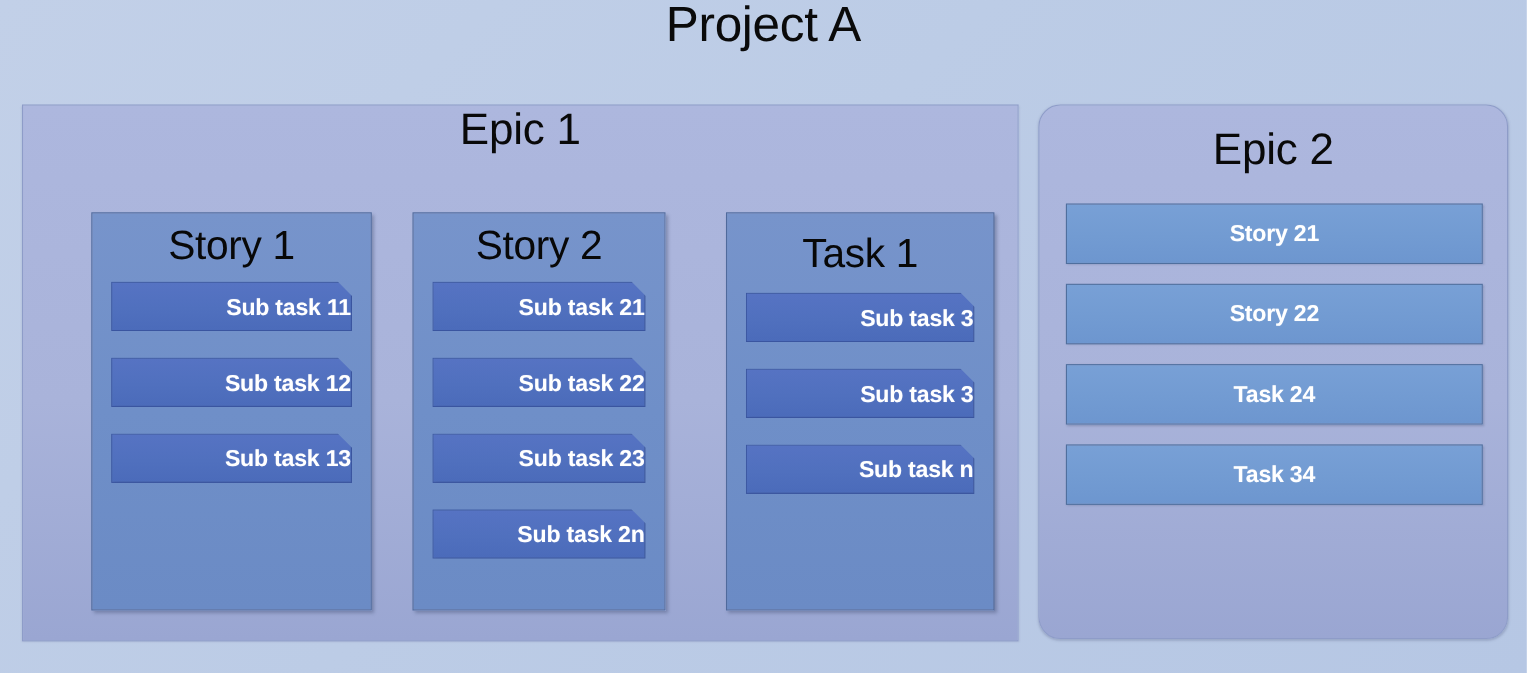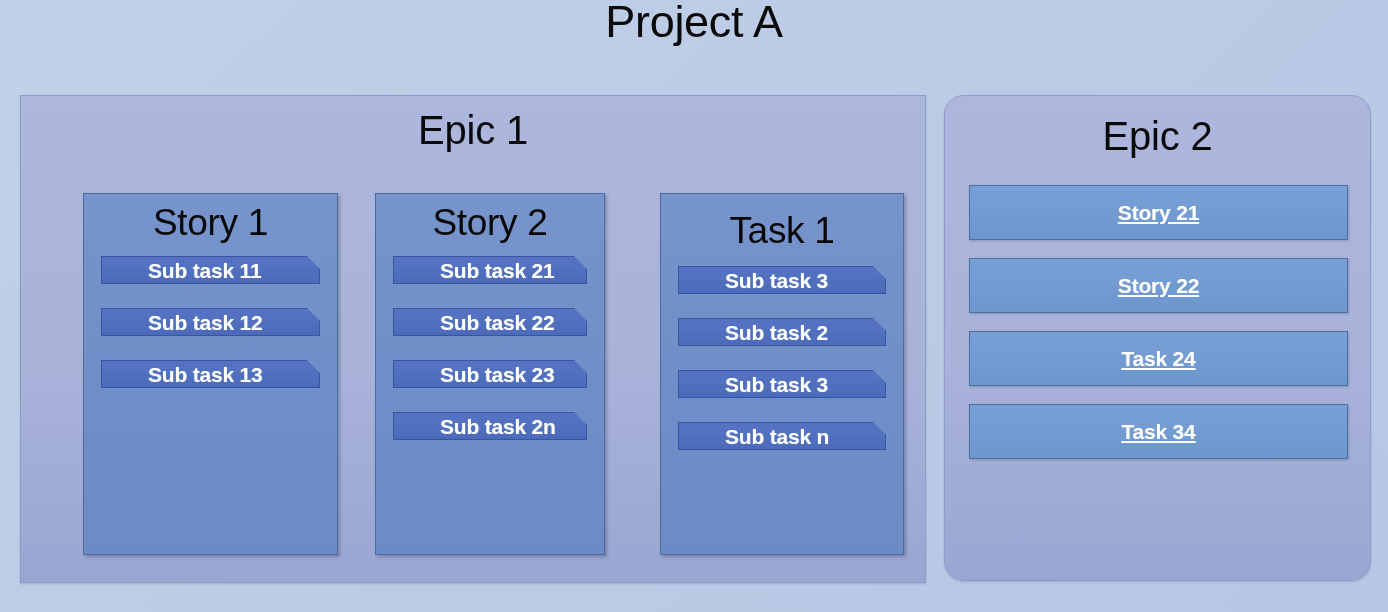--- a/index.html
+++ b/index.html
@@ -59,21 +59,21 @@
   .epic-title {
     position: absolute;
     left: 0;
     width: 100%;
     text-align: center;
     font-size: 40px;
     font-weight: 400;
     color: #090909;
     letter-spacing: -0.2px;
   }
-  #epic-1 .epic-title { top: 12px; }
+  #epic-1 .epic-title { top: 0; }
   #epic-2 .epic-title { top: 18px; }
 
   
   .group-box {
     position: absolute;
     box-sizing: border-box;
     border: 1px solid #4f6a9c;
     background: linear-gradient(180deg, #7794cb 0%, #6f8fc8 50%, #6b8bc5 100%);
     box-shadow: 2px 2px 3px rgba(45, 60, 95, 0.35);
     margin-left: 24px;
@@ -117,28 +117,28 @@
     top: 62px;
     box-sizing: border-box;
     padding: 0 17px;
   }
   #group-task-1 .chips { top: 72px; }
 
   
   .chip {
     position: relative;
     box-sizing: border-box;
-    height: 28px;
+    height: 45px;
     margin-bottom: 24px;
     color: #ffffff;
     font-size: 21px;
     font-weight: 700;
     display: flex;
     align-items: center;
-    justify-content: flex-start;
+    justify-content: flex-end;
     letter-spacing: -0.2px;
     background: linear-gradient(180deg, #5673c3 0%, #5070be 55%, #4b6bba 100%);
     border: 1px solid #3a55a0;
     clip-path: polygon(0 0, calc(100% - 13px) 0, 100% 13px, 100% 100%, 0 100%);
     filter: drop-shadow(2px 2px 2px rgba(40, 55, 95, 0.45));
     padding-left: 46px;
   }
   .chip:last-child { margin-bottom: 0; }
   .chip-label {
     position: relative;
@@ -164,21 +164,20 @@
     justify-content: center;
     color: #ffffff;
     font-size: 21px;
     font-weight: 700;
     letter-spacing: -0.2px;
     box-shadow: 1px 1px 2px rgba(45, 60, 95, 0.28);
   }
   .bar:last-child { margin-bottom: 0; }
   .bar-label {
     text-shadow: 0 0 1px rgba(255,255,255,0.3);
-    text-decoration: underline;
   }
 </style>
 </head>
 <body>
 
 <div class="slide">
 
   <div class="project-title">Project A</div>
 
   <div class="epic" id="epic-1">
@@ -217,23 +216,20 @@
       </div>
     </div>
 
     <div class="group-box" id="group-task-1">
       <div class="group-title">Task 1</div>
       <div class="chips">
         <div class="chip">
           <span class="chip-label">Sub task 3</span>
         </div>
         <div class="chip">
-          <span class="chip-label">Sub task 2</span>
-        </div>
-        <div class="chip">
           <span class="chip-label">Sub task 3</span>
         </div>
         <div class="chip">
           <span class="chip-label">Sub task n</span>
         </div>
       </div>
     </div>
   </div>
 
   <div class="epic" id="epic-2">

